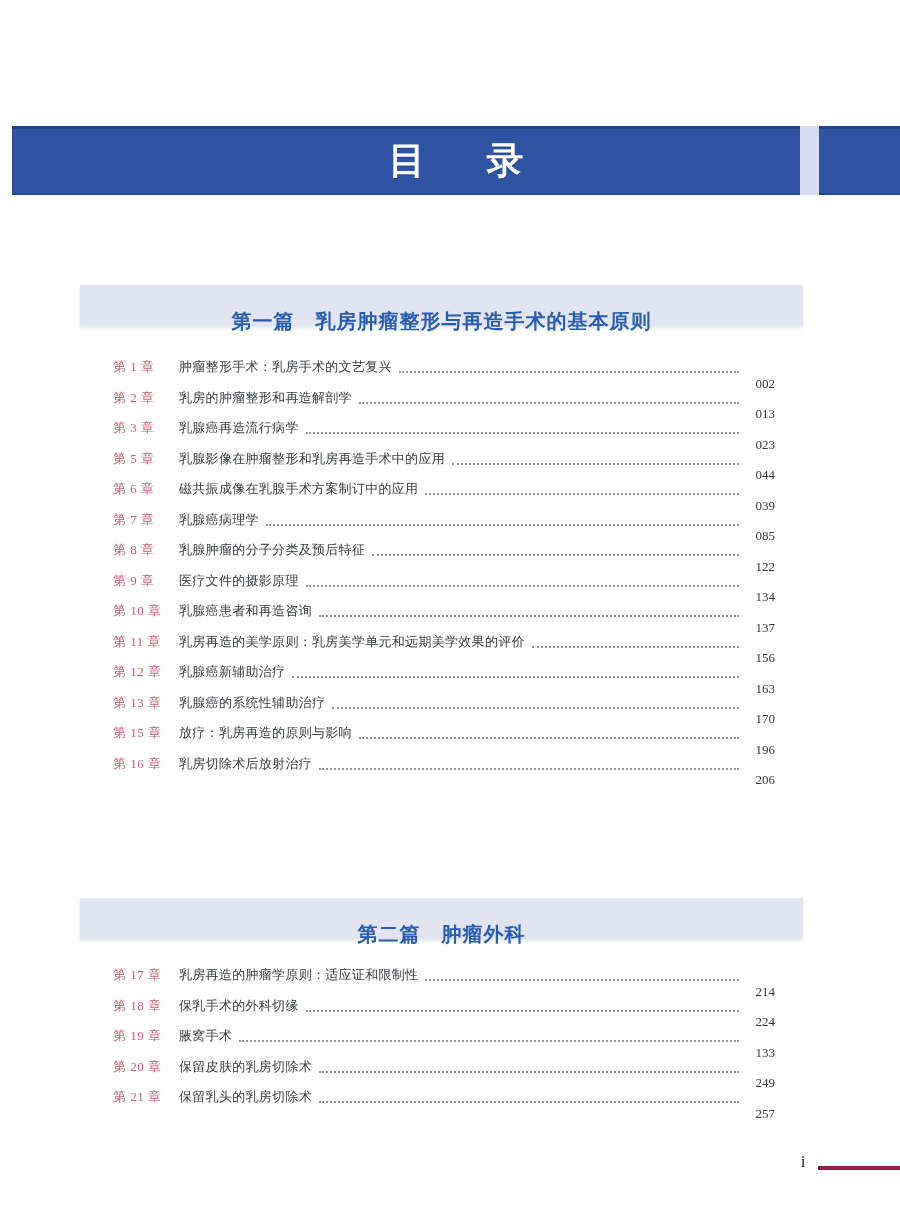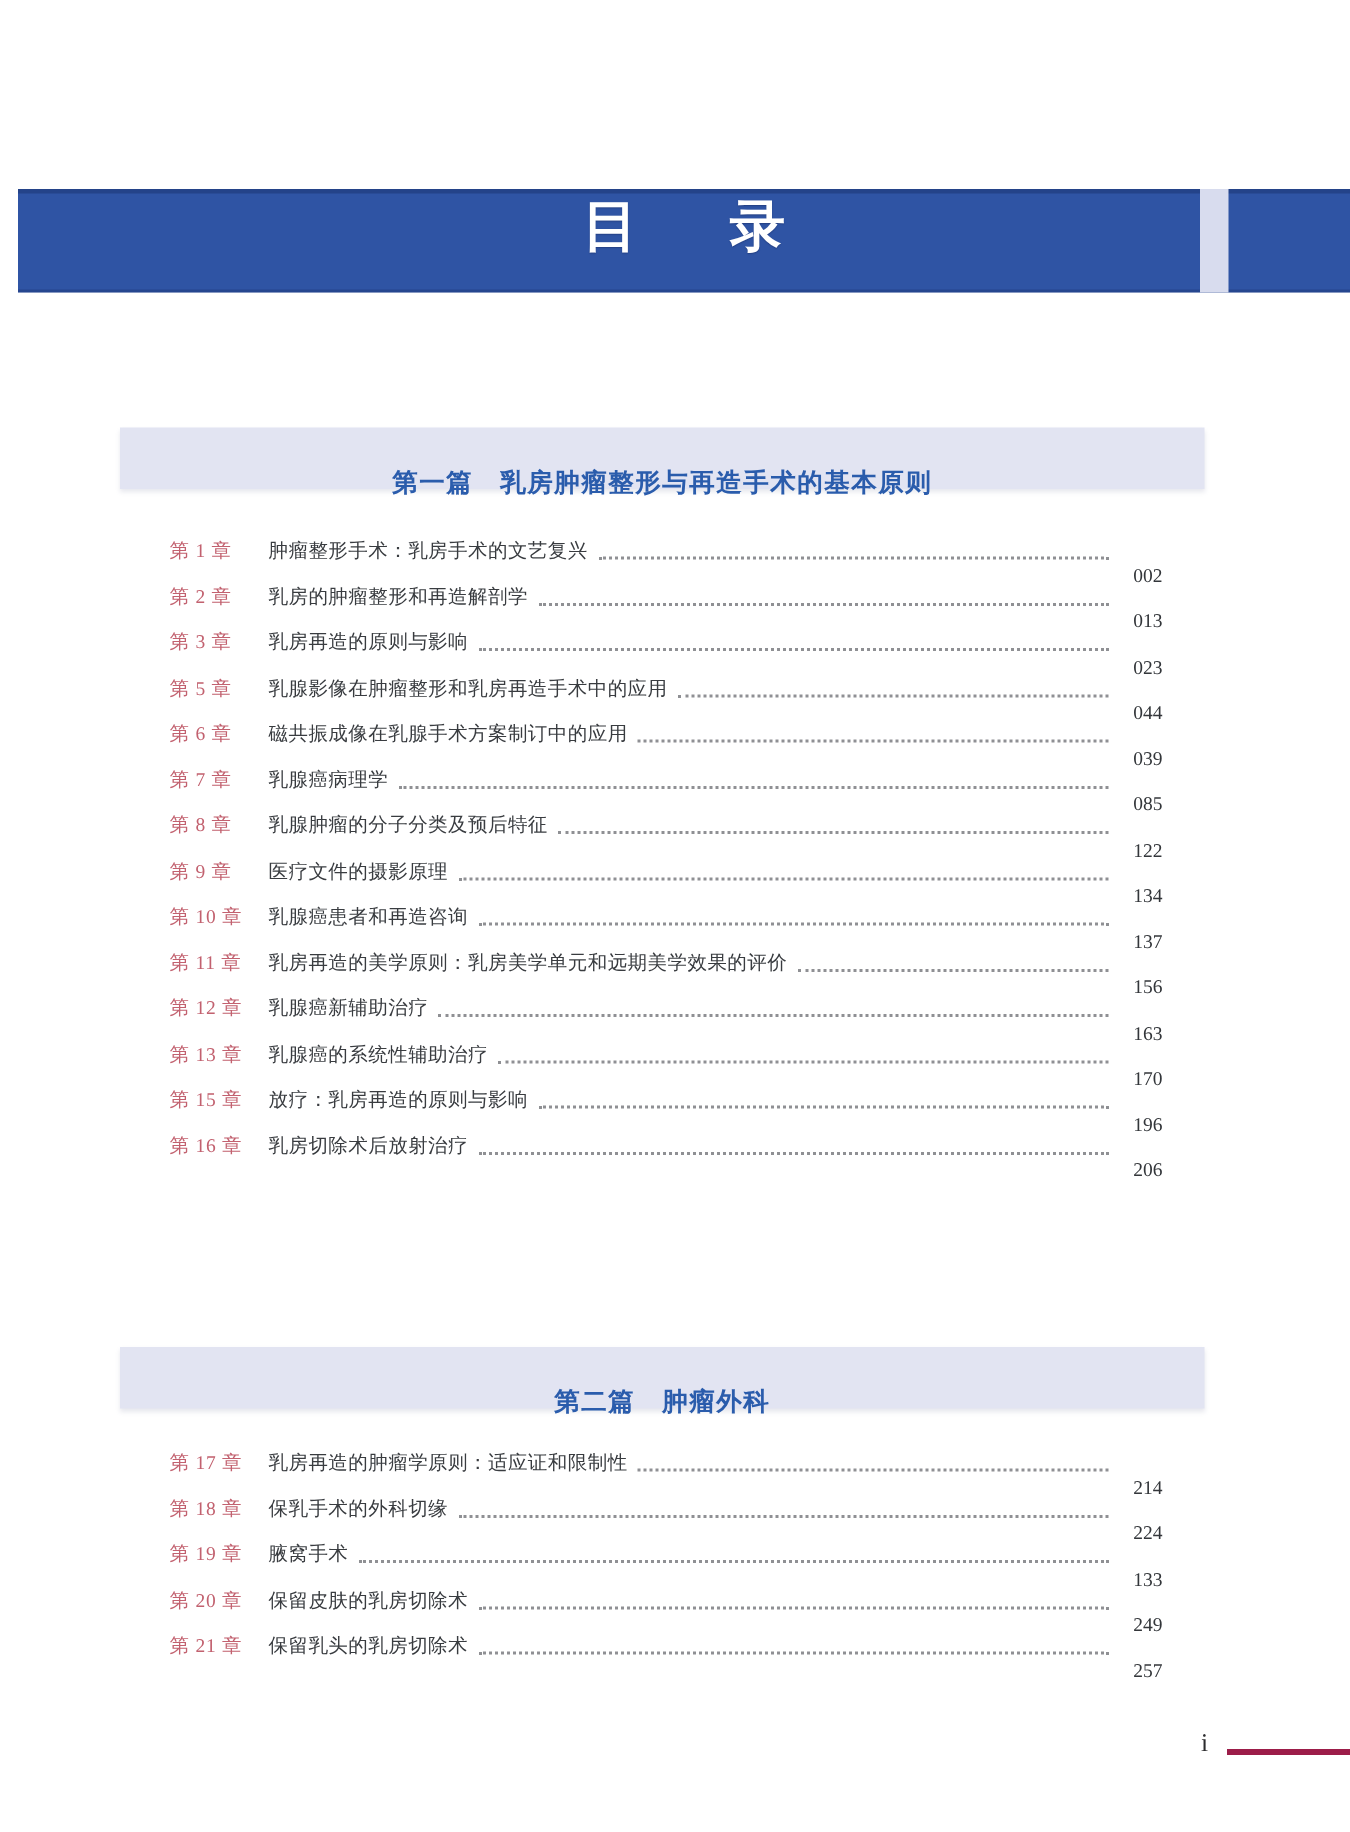--- a/index.html
+++ b/index.html
@@ -11,21 +11,21 @@
     font-family: "Liberation Serif", "DejaVu Serif", serif;
   }
 
   
   .top-band {
     position: absolute;
     left: 0; right: 0;
     top: 126px; height: 69px;
     background: #2f54a4;
     box-shadow: inset 0 3px 0 rgba(10,25,70,0.28), inset 0 -2px 0 rgba(10,25,70,0.22);
-    display: flex; align-items: flex-start; justify-content: center; margin-left: 12px;
+    display: flex; align-items: center; justify-content: center; margin-left: 12px;
   }
   .top-band-title {
     color: #ffffff;
     font-size: 37px;
     font-weight: bold;
     letter-spacing: 12px;
     text-indent: 12px;
     font-family: "Liberation Serif", "DejaVu Serif", serif;
     text-shadow: 0 1px 1px rgba(0,0,30,0.25);
     z-index: 2;
@@ -43,21 +43,21 @@
     position: absolute;
     left: 80px; width: 723px; height: 41px;
     background: #e2e4f2;
     display: flex; align-items: center; justify-content: center;
     box-shadow: 0 2px 3px rgba(120,125,160,0.18);
   }
   .section-title {
     color: #2a5cac;
     font-family: "Liberation Sans", "DejaVu Sans", sans-serif;
     font-weight: bold;
-    font-size: 17px;
+    font-size: 20px;
     letter-spacing: 1px;
     margin-top: 32px;
   }
   .section-0 .section-band { top: 285px; }
   .section-1 .section-band { top: 898px; }
 
   
   .chapter-list {
     position: absolute;
     left: 113px; width: 662px;
@@ -134,21 +134,21 @@
     <span class="ch-page">002</span>
   </div>
         <div class="row">
     <span class="ch-label">第 2 章</span>
     <span class="ch-title">乳房的肿瘤整形和再造解剖学</span>
     <span class="dots"></span>
     <span class="ch-page">013</span>
   </div>
         <div class="row">
     <span class="ch-label">第 3 章</span>
-    <span class="ch-title">乳房再造的原则与影响</span>
+    <span class="ch-title">乳腺癌再造流行病学</span>
     <span class="dots"></span>
     <span class="ch-page">023</span>
   </div>
         <div class="row">
     <span class="ch-label">第 5 章</span>
     <span class="ch-title">乳腺影像在肿瘤整形和乳房再造手术中的应用</span>
     <span class="dots"></span>
     <span class="ch-page">044</span>
   </div>
         <div class="row">

